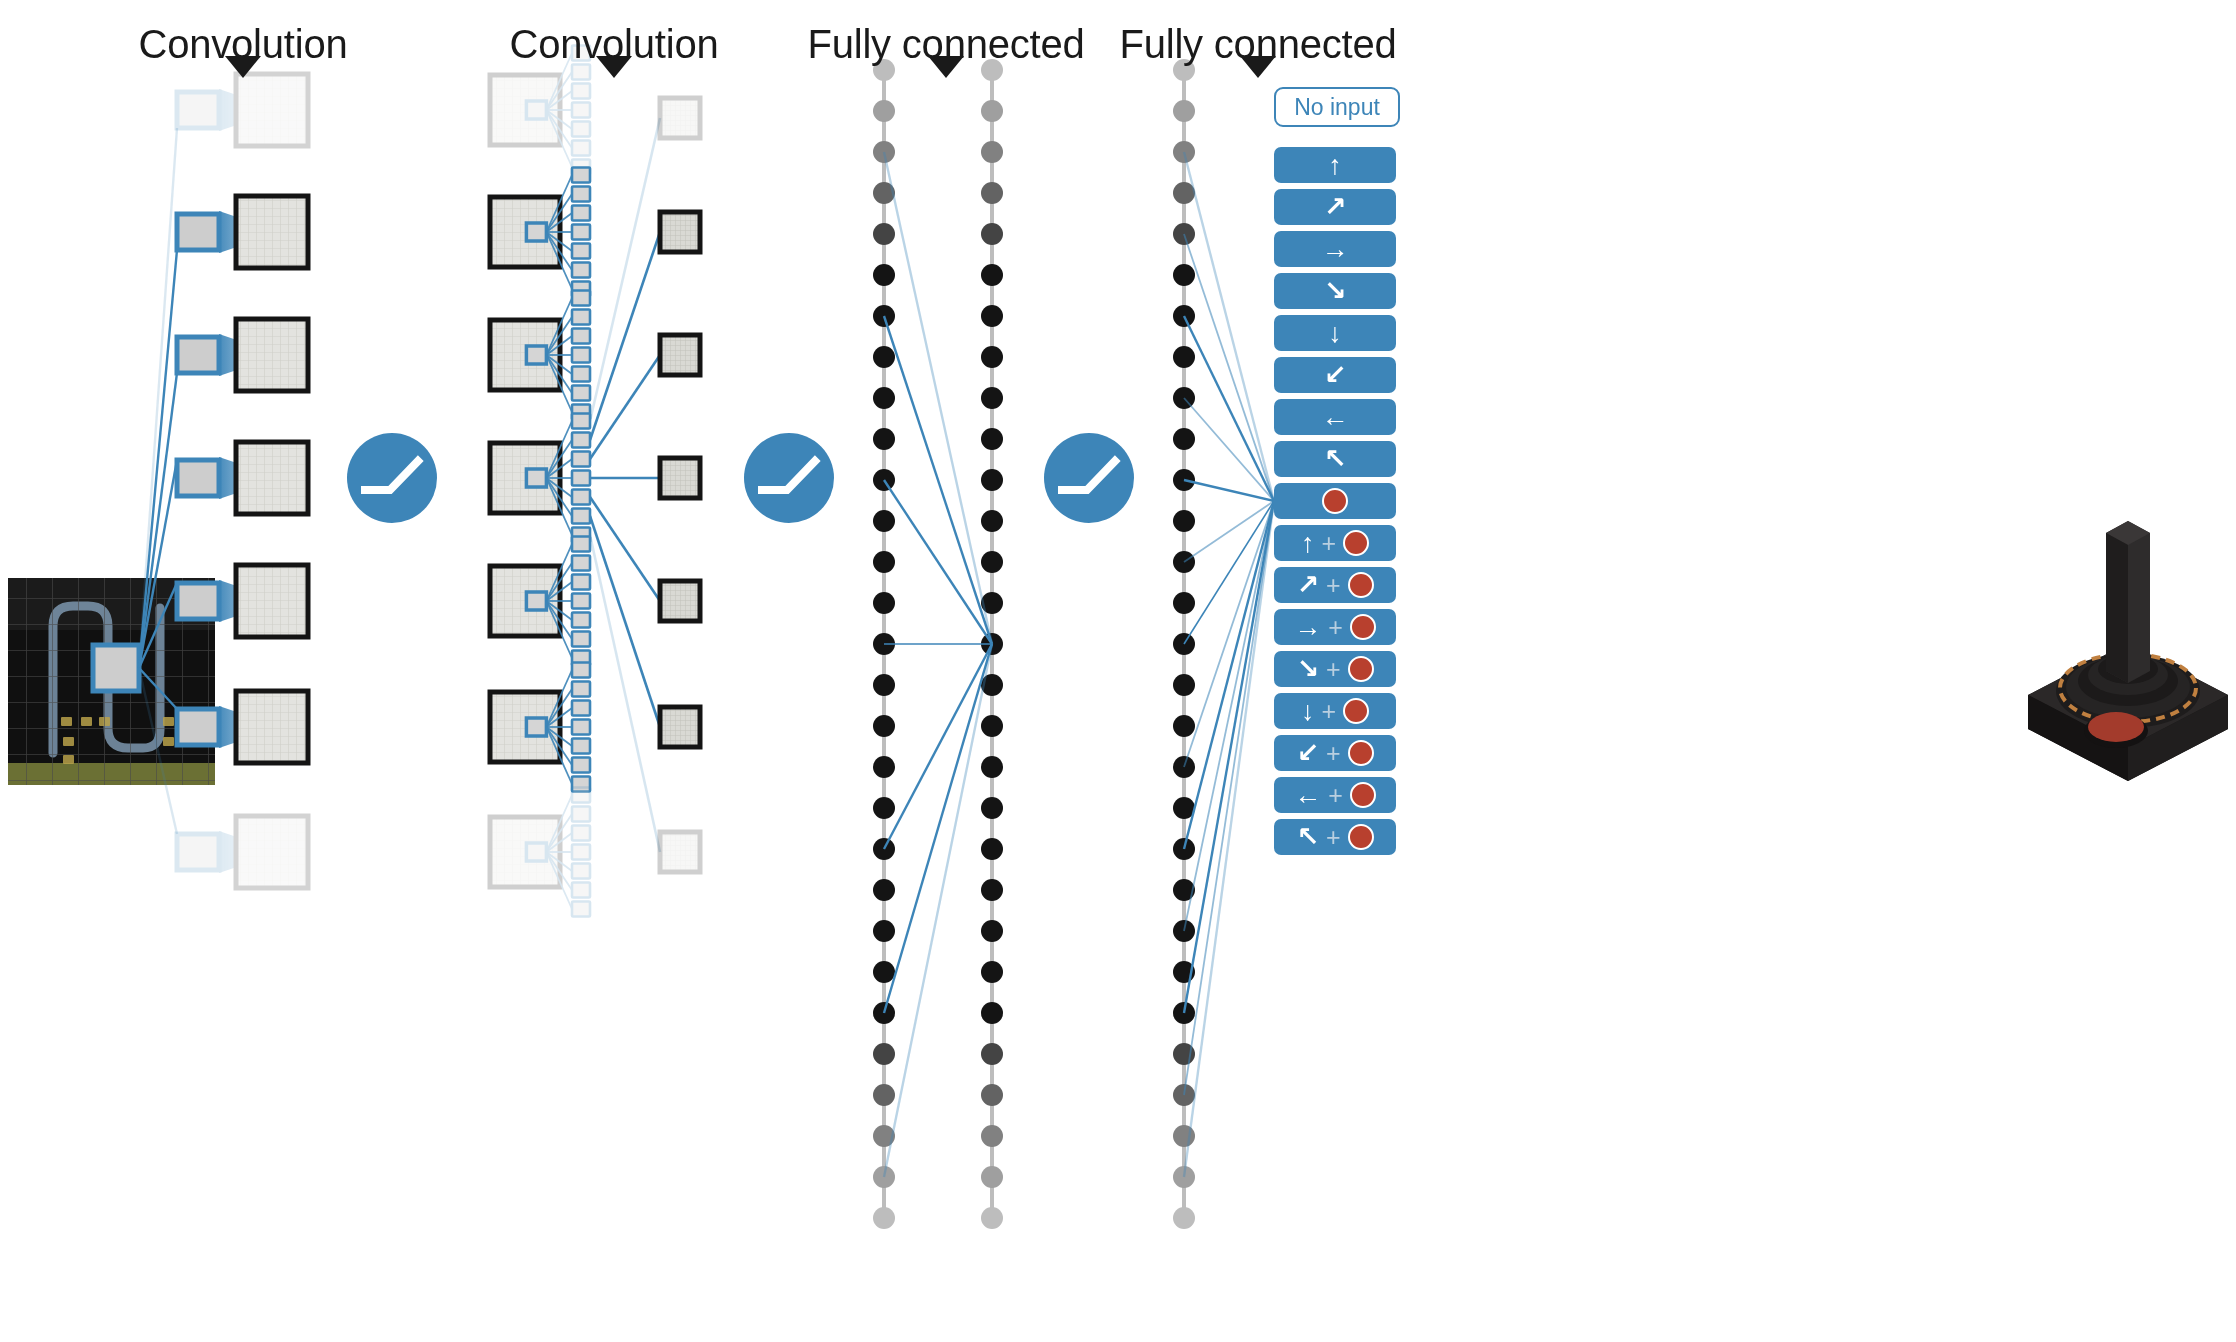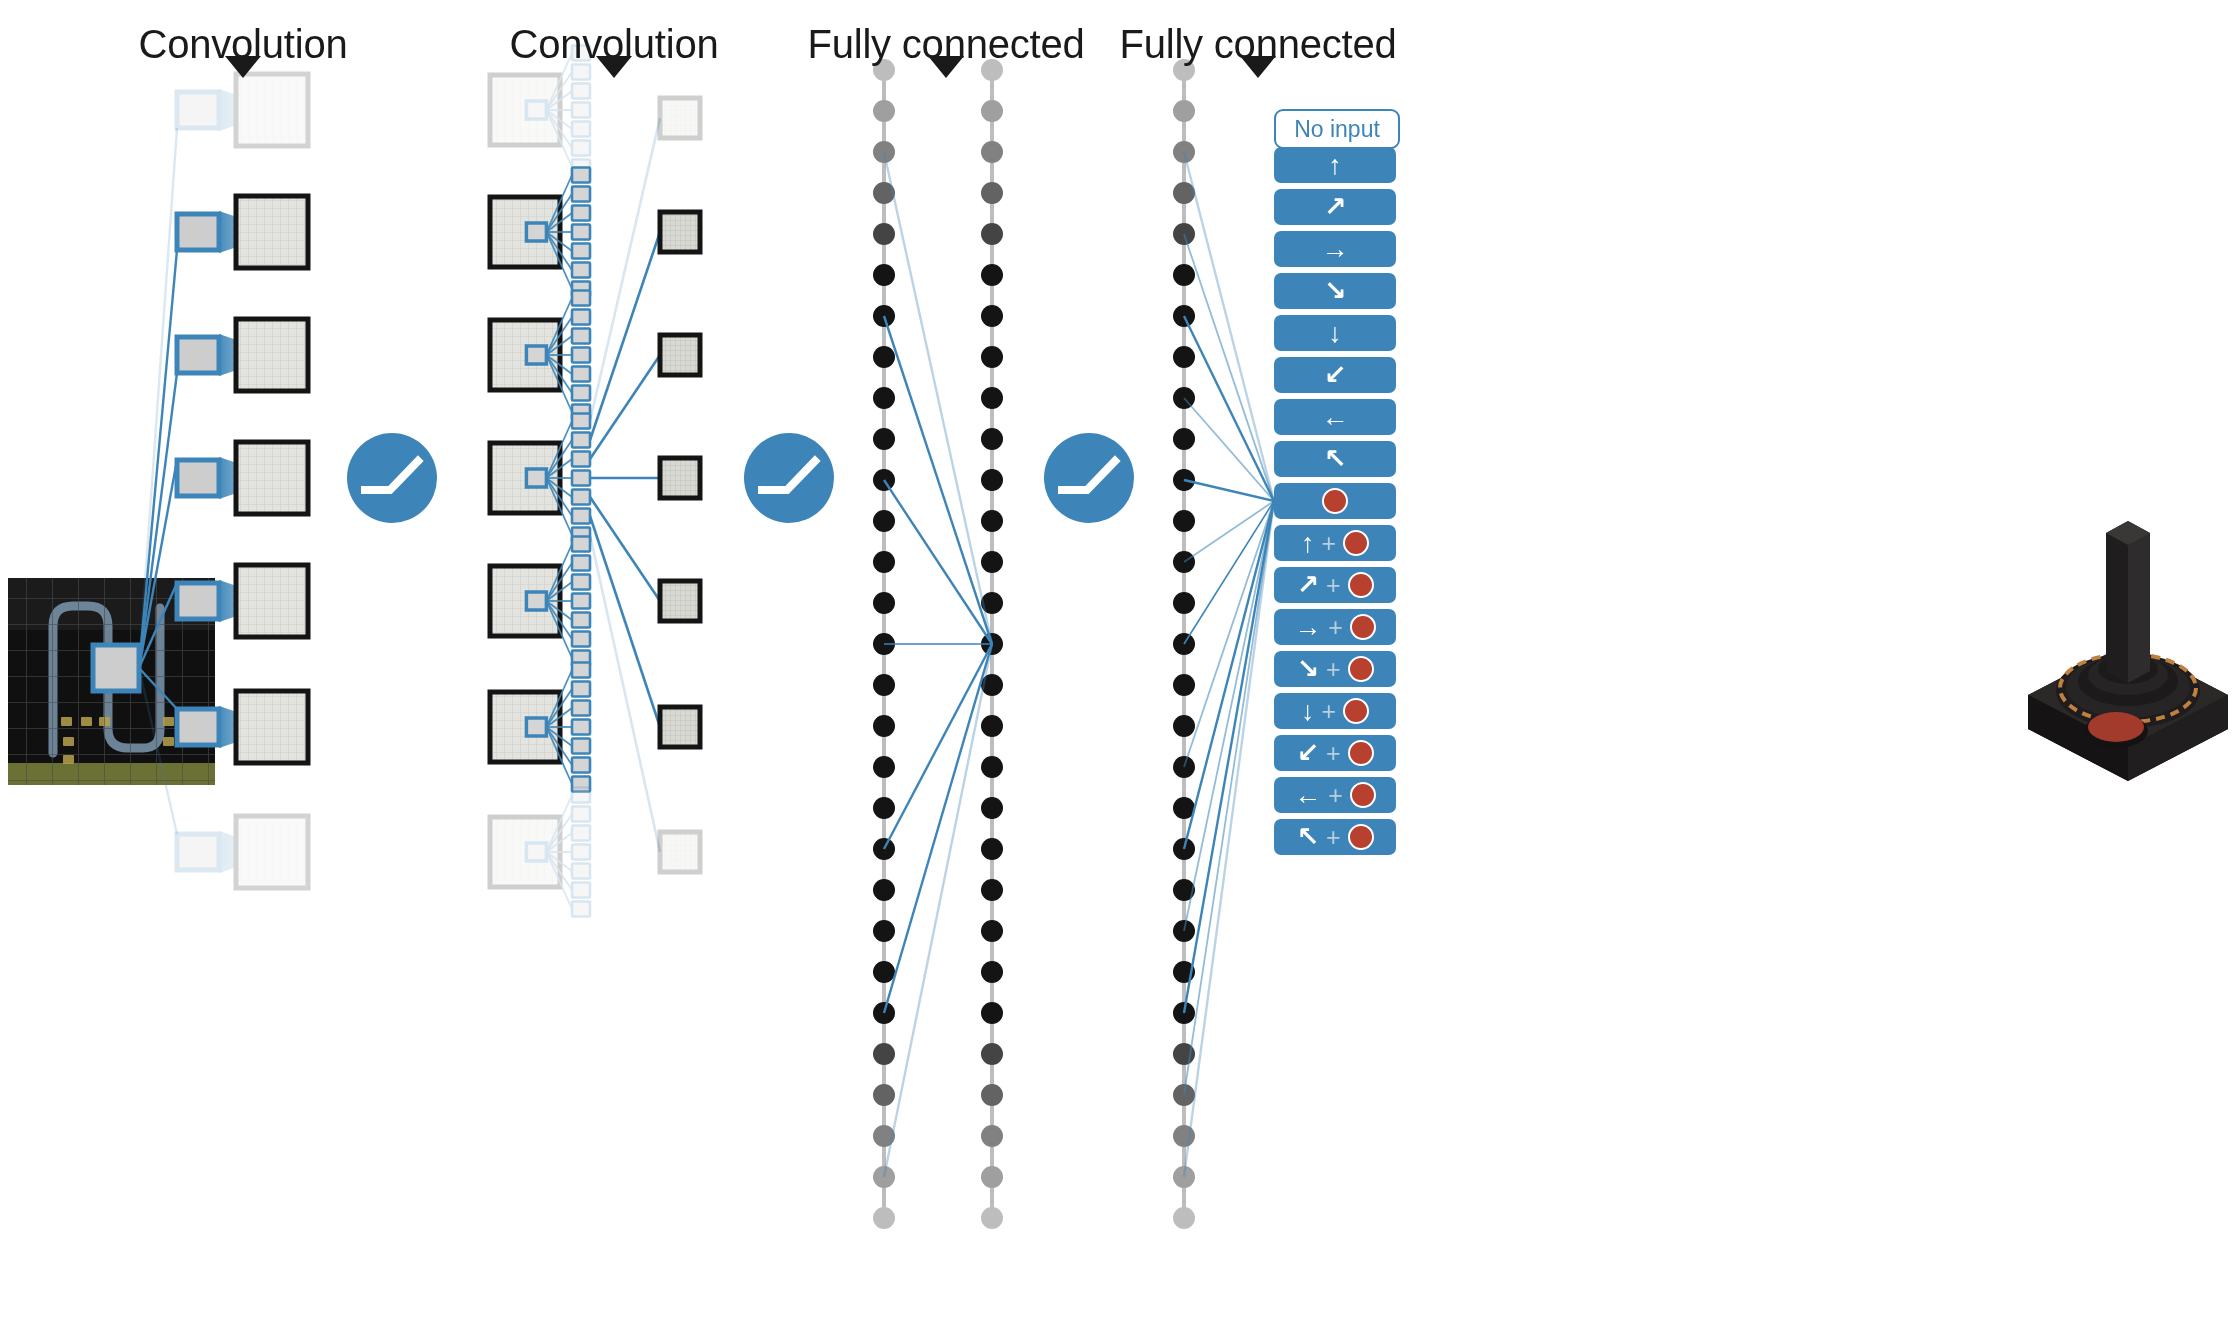--- a/index.html
+++ b/index.html
@@ -464,21 +464,21 @@
       </g>
   </svg>
 
   <div id="titles">
       <div class="layer-title" style="left: 243px; top: 22px;">Convolution</div>
       <div class="layer-title" style="left: 614px; top: 22px;">Convolution</div>
       <div class="layer-title" style="left: 946px; top: 22px;">Fully connected</div>
       <div class="layer-title" style="left: 1258px; top: 22px;">Fully connected</div>
     </div>
   <div id="actions">
-      <div class="act-btn noinput" style="left: 1274px; top: 109px;">
+      <div class="act-btn noinput" style="left: 1274px; top: 87px;">
         <span>No input</span>
       </div>
       <div class="act-btn" style="left: 1274px; top: 147px;">
         <span class="act-glyph">↑</span>
       </div>
       <div class="act-btn" style="left: 1274px; top: 189px;">
         <span class="act-glyph">↗</span>
       </div>
       <div class="act-btn" style="left: 1274px; top: 231px;">
         <span class="act-glyph">→</span>

